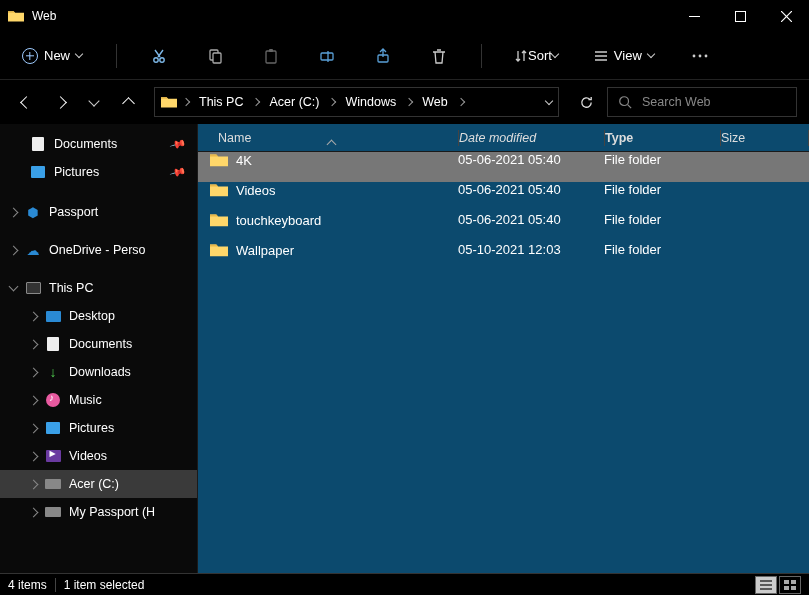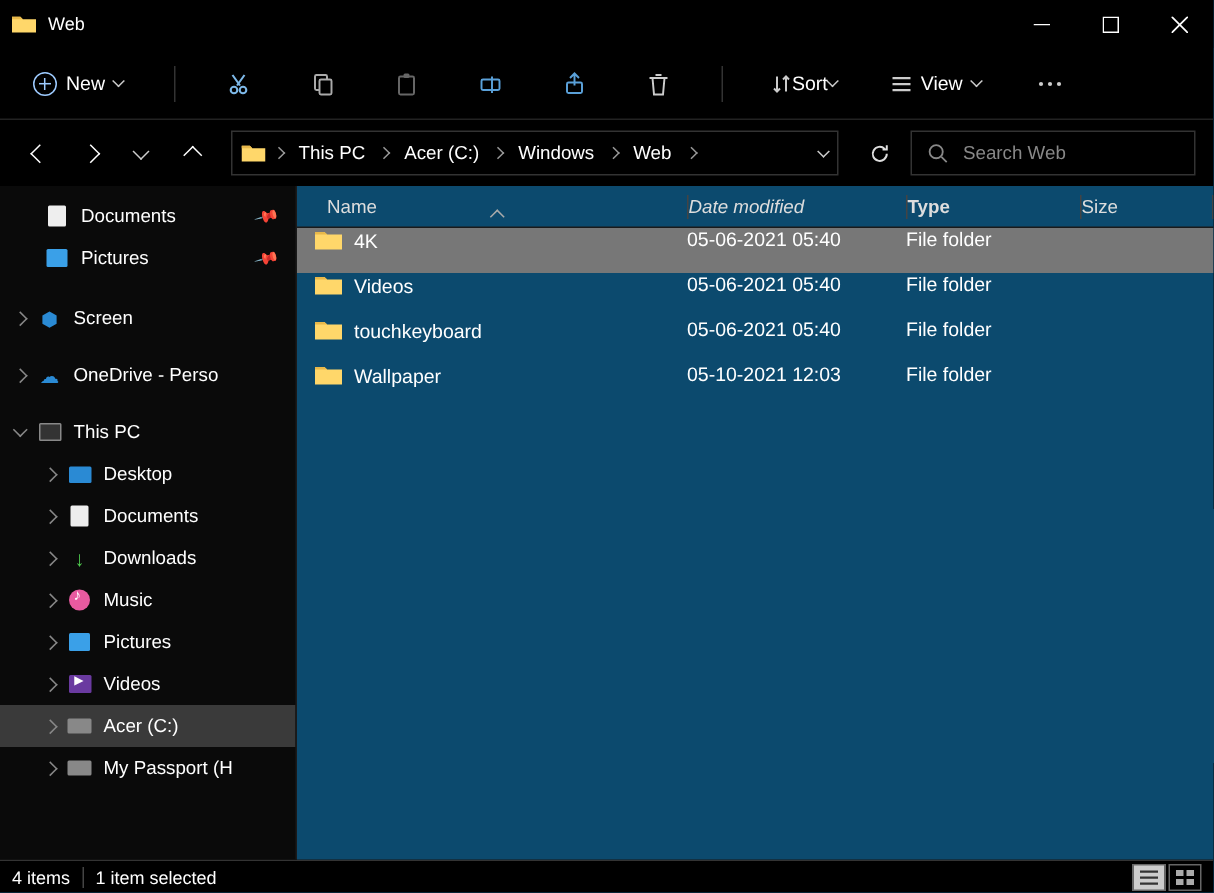--- a/index.html
+++ b/index.html
@@ -252,21 +252,21 @@
           <span class="ico-pic"></span>
         </span>
       <span>Pictures</span>
       <span class="pin">📌</span>
     </div>
     <div style="height:12px"></div>
 
     <div class="nav-item">
       <span class="chev-exp"></span>
       <span class="nav-ico ico-dropbox">⬢</span>
-      <span>Screen</span>
+      <span>Passport</span>
     </div>
     <div style="height:10px"></div>
 
     <div class="nav-item">
       <span class="chev-exp"></span>
       <span class="nav-ico ico-onedrive">☁</span>
       <span>OneDrive - Perso</span>
     </div>
     <div style="height:10px"></div>
 

